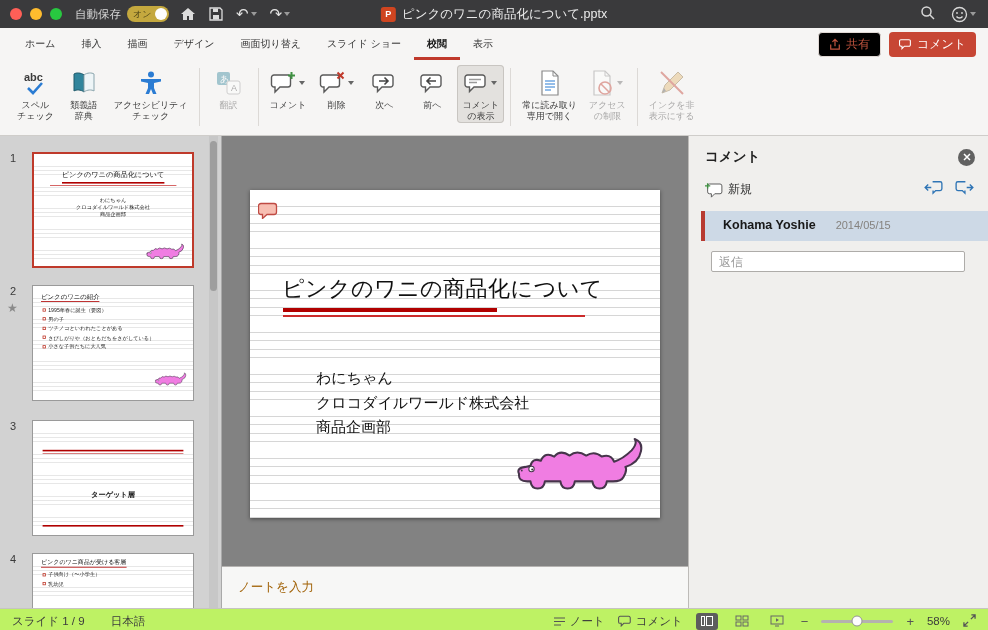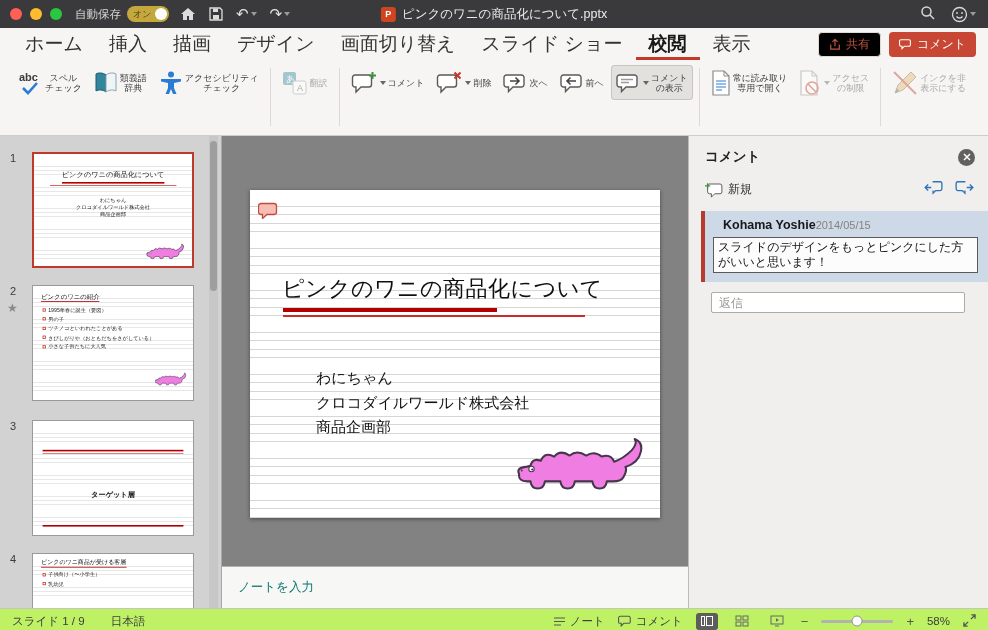--- a/index.html
+++ b/index.html
@@ -24,34 +24,34 @@
   .chev.dark { border-top-color:#666; }
   .tb-title { position:absolute; left:50%; transform:translateX(-50%); display:flex;
     align-items:center; gap:6px; font-size:12.5px; color:#ececec; }
   .pp-icon { width:15px; height:15px; border-radius:3px; background:#cf4520; color:#fff;
     font-size:9px; font-weight:bold; display:flex; align-items:center; justify-content:center; }
   .tb-right { margin-left:auto; display:flex; align-items:center; gap:14px; }
 
   
   .tabbar { height:32px; background:#f6f5f4; display:flex; align-items:stretch;
     padding:0 12px; position:relative; }
-  .tab { display:flex; align-items:center; padding:0 13px; font-size:19px; color:#333; }
+  .tab { display:flex; align-items:center; padding:0 13px; font-size:10px; color:#333; }
   .tab.active { font-weight:bold; color:#191919; box-shadow:inset 0 -3px 0 #c0392b; }
   .tab-actions { margin-left:auto; display:flex; align-items:center; gap:8px; }
   .share-btn { display:flex; align-items:center; gap:5px; border:1px solid #e0d8d4;
     background:#000000; color:#c1543f; font-size:12px; border-radius:4px; padding:3px 10px; }
   .cmt-btn { display:flex; align-items:center; gap:5px; background:#c74634; color:#fff;
     font-size:12px; border-radius:4px; padding:4px 10px; }
 
   
   .ribbon { height:76px; background:#f6f5f4; border-bottom:1px solid #cfcdca;
     display:flex; align-items:flex-start; padding:5px 6px 0; }
   .rgroup { display:flex; gap:2px; padding:0 6px; }
   .rsep { width:1px; height:58px; background:#dcd9d6; margin-top:3px; }
-  .rbtn { display:flex; align-items:center; gap:2px;
+  .rbtn { display:flex; flex-direction:column; align-items:center; gap:2px;
     padding:3px 5px 2px; border-radius:4px; min-width:46px; }
   .rbtn.pressed { background:#e3e1de; box-shadow:inset 0 0 0 1px #c8c5c1; }
   .rbtn.disabled { opacity:.42; }
   .ric { height:30px; display:flex; align-items:center; justify-content:center; gap:3px; }
   .rlabel { font-size:9px; line-height:10.5px; color:#3c3c3c; text-align:center; white-space:nowrap; }
 
   
   .main { display:flex; height:472px; }
 
   
@@ -86,33 +86,33 @@
     background:repeating-linear-gradient(#ffffff 0px,#ffffff 7.6px,#d6d6d6 7.6px,#d6d6d6 8.4px);
     box-shadow:0 1px 4px rgba(0,0,0,.45); }
   .cmarker { position:absolute; left:8px; top:12px; }
   .s-title { position:absolute; left:32px; top:84px; font-size:22px; color:#101010; letter-spacing:.5px; }
   .s-ul1 { position:absolute; left:33px; top:118px; width:214px; height:4px; background:#b00000; }
   .s-ul2 { position:absolute; left:33px; top:125px; width:302px; height:2px; background:#cc2b2b; }
   .s-body { position:absolute; left:66px; top:176px; font-size:15px; line-height:24.5px; color:#101010; }
   .croc-main { position:absolute; right:16px; bottom:26px; width:128px; }
   .notes-bar { position:absolute; left:0; right:0; bottom:0; height:42px; background:#f7f7f6;
     border-top:1px solid #b5b3b1; display:flex; align-items:center; padding:0 16px;
-    font-size:12.5px; color:#0f766e; }
+    font-size:12.5px; color:#a16207; }
 
   
   .cpane { width:300px; background:#f0efed; border-left:1px solid #bdbbb8; position:relative; }
   .cp-header { display:flex; align-items:center; justify-content:space-between; padding:12px 13px 0 16px; }
   .cp-header .h { font-size:13.5px; font-weight:bold; color:#222; }
   .close-btn { width:17px; height:17px; border-radius:50%; background:#616161;
     display:flex; align-items:center; justify-content:center; }
   .cp-toolbar { display:flex; align-items:center; gap:6px; padding:14px 14px 0 16px; }
   .cp-new { display:flex; align-items:center; gap:5px; font-size:12px; color:#333; }
   .cp-nav { margin-left:auto; display:flex; gap:12px; }
   .cthread { margin:12px 0 0 12px; border-left:4px solid #b73a31; background:#cdd9e6; padding:7px 10px 9px 8px; }
-  .cauthor-row { display:flex; align-items:baseline; gap:0;padding-left:10px; }
+  .cauthor-row { display:flex; align-items:baseline; gap:20px;padding-left:10px; }
   .cauthor { font-size:12.5px; font-weight:bold; color:#181818; }
   .cdate { font-size:11px; color:#85827e; }
   .cbody { margin-top:5px; background:#fcfcfc; border:1px solid #5a5a5a; padding:2px 4px;
     font-size:12px; line-height:15px; color:#111; }
   .reply-row { margin:10px 14px 0 22px; }
   .reply-input { width:254px; height:21px; border:1px solid #aeaca9; border-radius:2px;
     background:#fff; font-size:12px; padding:0 7px; color:#333;
     font-family:"Liberation Sans","DejaVu Sans",sans-serif; }
   .reply-input::placeholder { color:#9a9a9a; }
 
@@ -497,21 +497,20 @@
               <path d="M20 8.5h-7M16.5 5L20 8.5 16.5 12"></path>
             </svg>
         </span>
       </span>
     </div>
     <div class="cthread">
       <div class="cauthor-row">
         <span class="cauthor">Kohama Yoshie</span>
         <span class="cdate">2014/05/15</span>
       </div>
-      <div class="cbody">スライドのデザインをもっとピンクにした方がいいと思います！</div>
     </div>
     <div class="reply-row">
       <input class="reply-input" type="text" placeholder="返信" style="">
     </div>
   </div>
 </div>
 
 <div class="statusbar">
   <span>スライド 1 / 9</span>
   <span>日本語</span>

